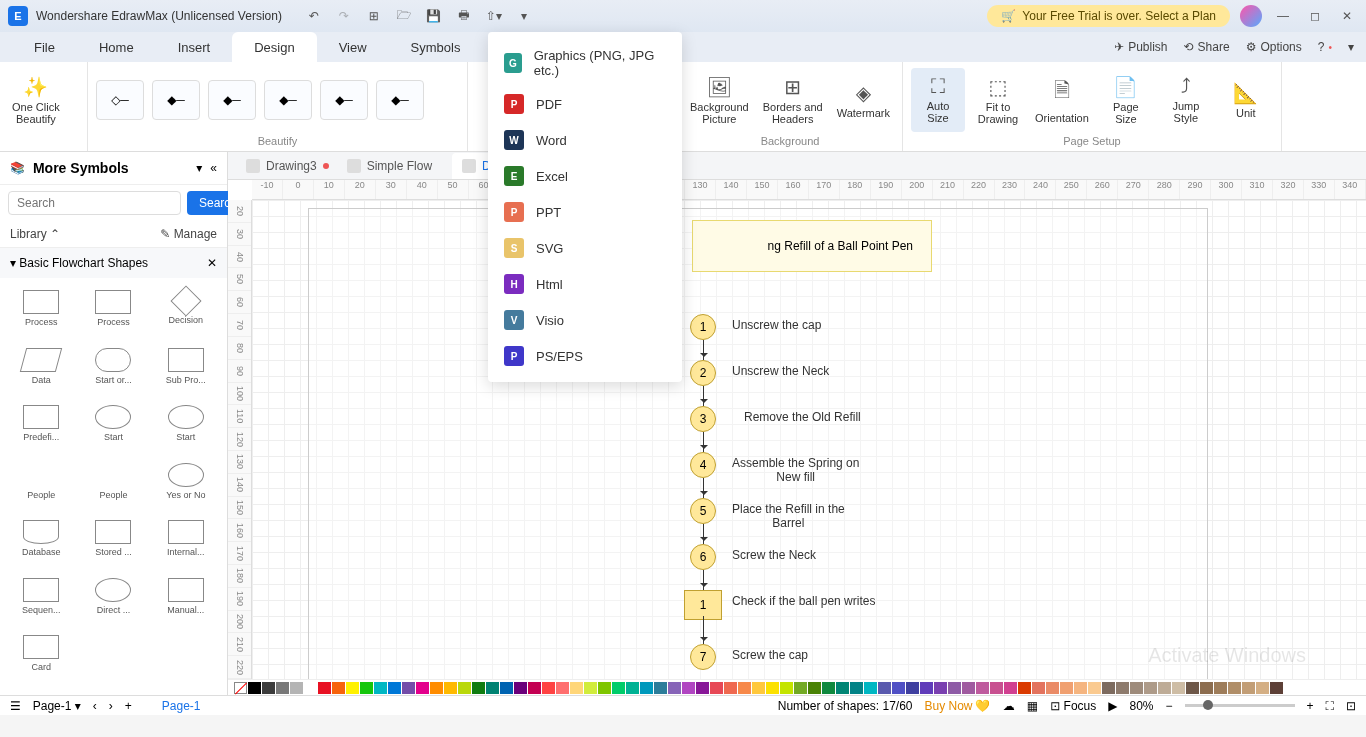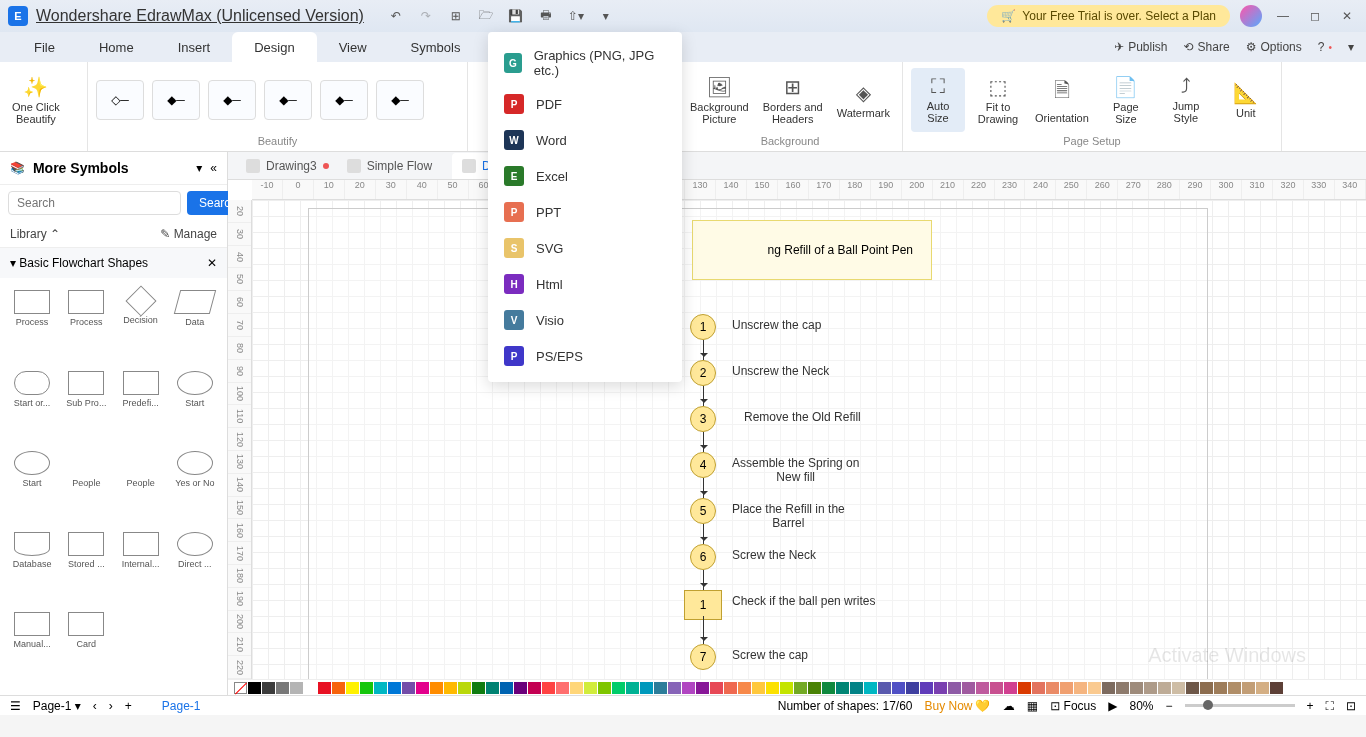--- a/index.html
+++ b/index.html
@@ -1,21 +1,21 @@
 <!DOCTYPE html>
 <html><head>
 <meta charset="utf-8">
 <style>
 * { margin: 0; padding: 0; box-sizing: border-box; font-family: -apple-system, BlinkMacSystemFont, "Segoe UI", Arial, sans-serif; }
 body { width: 1366px; height: 737px; overflow: hidden; background: #f5f5f5; position: relative; font-size: 12px; }
 
 
 .titlebar { height: 32px; background: linear-gradient(#e8edf5,#dfe7f2); display: flex; align-items: center; padding: 0 8px; }
 .app-logo { width: 20px; height: 20px; background: #1a73e8; border-radius: 4px; margin-right: 8px; display:flex;align-items:center;justify-content:center;color:#fff;font-weight:bold;font-size:11px;}
-.title { font-size: 16px; color: #333; text-decoration: underline; }
+.title { font-size: 12px; color: #333; }
 .titlebar-center { display: flex; gap: 14px; margin-left: 24px; }
 .tb-icon { width: 16px; height: 16px; display: flex; align-items: center; justify-content: center; color: #555; cursor: pointer; }
 .titlebar-right { margin-left: auto; display: flex; align-items: center; gap: 10px; }
 .trial-banner { background: #ffe89a; border-radius: 14px; padding: 4px 14px; font-size: 12px; color: #5a4a00; display:flex;align-items:center;gap:6px;}
 .user-avatar { width: 22px; height: 22px; border-radius: 50%; background: linear-gradient(135deg,#f5a,#5af); }
 .win-btn { width: 22px; height: 22px; display: flex; align-items: center; justify-content: center; color: #555; }
 
 
 .menubar { height: 30px; background: #e8edf5; display: flex; align-items: center; padding-left: 12px; }
 .menu-item { padding: 0 22px; height: 30px; display: flex; align-items: center; font-size: 13px; color: #333; cursor: pointer; }
@@ -35,21 +35,21 @@
 
 
 .left-panel { position: absolute; top: 152px; left: 0; width: 228px; bottom: 42px; background: #fff; border-right: 1px solid #ddd; display: flex; flex-direction: column; }
 .lp-header { display: flex; align-items: center; padding: 8px 10px; gap: 8px; border-bottom: 1px solid #eee; }
 .lp-header-title { font-size: 14px; font-weight: 600; flex:1;}
 .lp-search { display: flex; padding: 6px 8px; gap: 6px; }
 .lp-search input { flex: 1; border: 1px solid #ddd; border-radius: 4px; padding: 4px 8px; font-size: 12px; }
 .lp-search button { background: #1a73e8; color: #fff; border: none; border-radius: 4px; padding: 4px 12px; font-size: 12px; }
 .lp-row { display: flex; justify-content: space-between; padding: 6px 10px; font-size: 12px; color: #444; border-bottom: 1px solid #eee;}
 .lp-section { display: flex; align-items: center; padding: 8px 10px; background: #f7f8fa; font-size: 12px; font-weight: 500; justify-content:space-between;}
-.shape-grid { display: grid; grid-template-columns: repeat(4, 1fr); gap: 2px; padding: 8px 6px; overflow-y: auto; flex:1;}
+.shape-grid { display: grid; grid-template-columns: repeat(3, 1fr); gap: 2px; padding: 8px 6px; overflow-y: auto; flex:1;}
 .shape-cell { display: flex; flex-direction: column; align-items: center; gap: 3px; padding: 4px 0; }
 .shape-thumb { width: 36px; height: 24px; border: 1px solid #888; background:#fff;}
 .shape-label { font-size: 9px; color: #555; text-align: center; white-space: nowrap; overflow: hidden; text-overflow: ellipsis; width: 46px;}
 
 
 .doc-tabs { position: absolute; top: 152px; left: 228px; right: 0; height: 28px; background: #f4f5f7; display: flex; align-items: center; border-bottom: 1px solid #ddd; padding-left: 8px; gap: 2px;}
 .doc-tab { height: 26px; padding: 0 18px 0 10px; display: flex; align-items: center; gap: 6px; font-size: 12px; color: #555; position:relative; cursor:pointer;}
 .doc-tab.active { background: #fff; color: #1a73e8; border-radius: 4px 4px 0 0; }
 .doc-tab .dot { width:6px;height:6px;border-radius:50%;background:#e55; position:absolute; right:6px;}
 .doc-tab .file-ic { width:14px;height:14px;background:#ddd;border-radius:2px;}
@@ -58,21 +58,21 @@
 
 .canvas-area { position: absolute; top: 180px; left: 228px; right: 0; bottom: 58px; background: #fff; overflow: hidden; }
 .ruler-h { position:absolute; top:0; left:24px; right:0; height:20px; background:#f9f9f9; border-bottom:1px solid #ddd; display:flex; font-size:9px; color:#888;}
 .ruler-h span { width:32px; text-align:center; border-right:1px solid #eee;}
 .ruler-v { position:absolute; top:20px; left:0; width:24px; bottom:0; background:#f9f9f9; border-right:1px solid #ddd; display:flex; flex-direction:column; font-size:9px; color:#888;}
 .ruler-v span { height:32px; display:flex; align-items:center; justify-content:center; border-bottom:1px solid #eee; writing-mode: vertical-rl;}
 .canvas { position:absolute; top:20px; left:24px; right:0; bottom:0; background-image: linear-gradient(#eee 1px, transparent 1px), linear-gradient(90deg, #eee 1px, transparent 1px); background-size: 16px 16px; background-color:#fff;}
 .page-outline { position:absolute; top:8px; left:56px; width:900px; height:480px; border:1px solid #ccc; background:rgba(255,255,255,0.3);}
 
 
-.flow-title-box { position:absolute; top:20px; left:440px; width:240px; height:60px; background:#fffbe6; border:1px solid #e8d970; display:flex; align-items:center; justify-content:flex-end; padding-right:18px; font-size:12px;}
+.flow-title-box { position:absolute; top:20px; left:440px; width:240px; height:52px; background:#fffbe6; border:1px solid #e8d970; display:flex; align-items:center; justify-content:flex-end; padding-right:18px; font-size:12px;}
 .flow-circle { position:absolute; width:26px; height:26px; border-radius:50%; background:#ffe89a; border:1px solid #c0a030; display:flex; align-items:center; justify-content:center; font-size:12px; font-weight:500;}
 .flow-square { position:absolute; width:38px; height:30px; background:#ffe89a; border:1px solid #c0a030; display:flex; align-items:center; justify-content:center; font-size:12px;}
 .flow-text { position:absolute; font-size:12px; color:#333; }
 .flow-arrow { position:absolute; width:1px; background:#333;}
 .flow-arrow::after { content:''; position:absolute; bottom:-1px; left:-3px; border:4px solid transparent; border-top-color:#333;}
 
 
 .export-menu { position: absolute; top: 32px; left: 488px; width: 194px; background: #fff; box-shadow: 0 4px 16px rgba(0,0,0,0.15); border-radius: 4px; padding: 8px 0; z-index: 100; }
 .export-item { display: flex; align-items: center; gap: 12px; padding: 8px 16px; font-size: 13px; color: #333; cursor: pointer; }
 .export-icon { width: 20px; height: 20px; border-radius: 3px; display:flex;align-items:center;justify-content:center;font-size:10px;color:#fff;font-weight:bold;}
@@ -322,20 +322,24 @@
         <div class="shape-thumb" style="border-radius:0 0 50% 50%/0 0 30% 30%"></div>
         <div class="shape-label">Database</div>
       </div>
       <div class="shape-cell">
         <div class="shape-thumb" style=""></div>
         <div class="shape-label">Stored ...</div>
       </div>
       <div class="shape-cell">
         <div class="shape-thumb" style=""></div>
         <div class="shape-label">Internal...</div>
+      </div>
+      <div class="shape-cell">
+        <div class="shape-thumb" style=""></div>
+        <div class="shape-label">Sequen...</div>
       </div>
       <div class="shape-cell">
         <div class="shape-thumb" style="border-radius:50%"></div>
         <div class="shape-label">Direct ...</div>
       </div>
       <div class="shape-cell">
         <div class="shape-thumb" style=""></div>
         <div class="shape-label">Manual...</div>
       </div>
       <div class="shape-cell">

